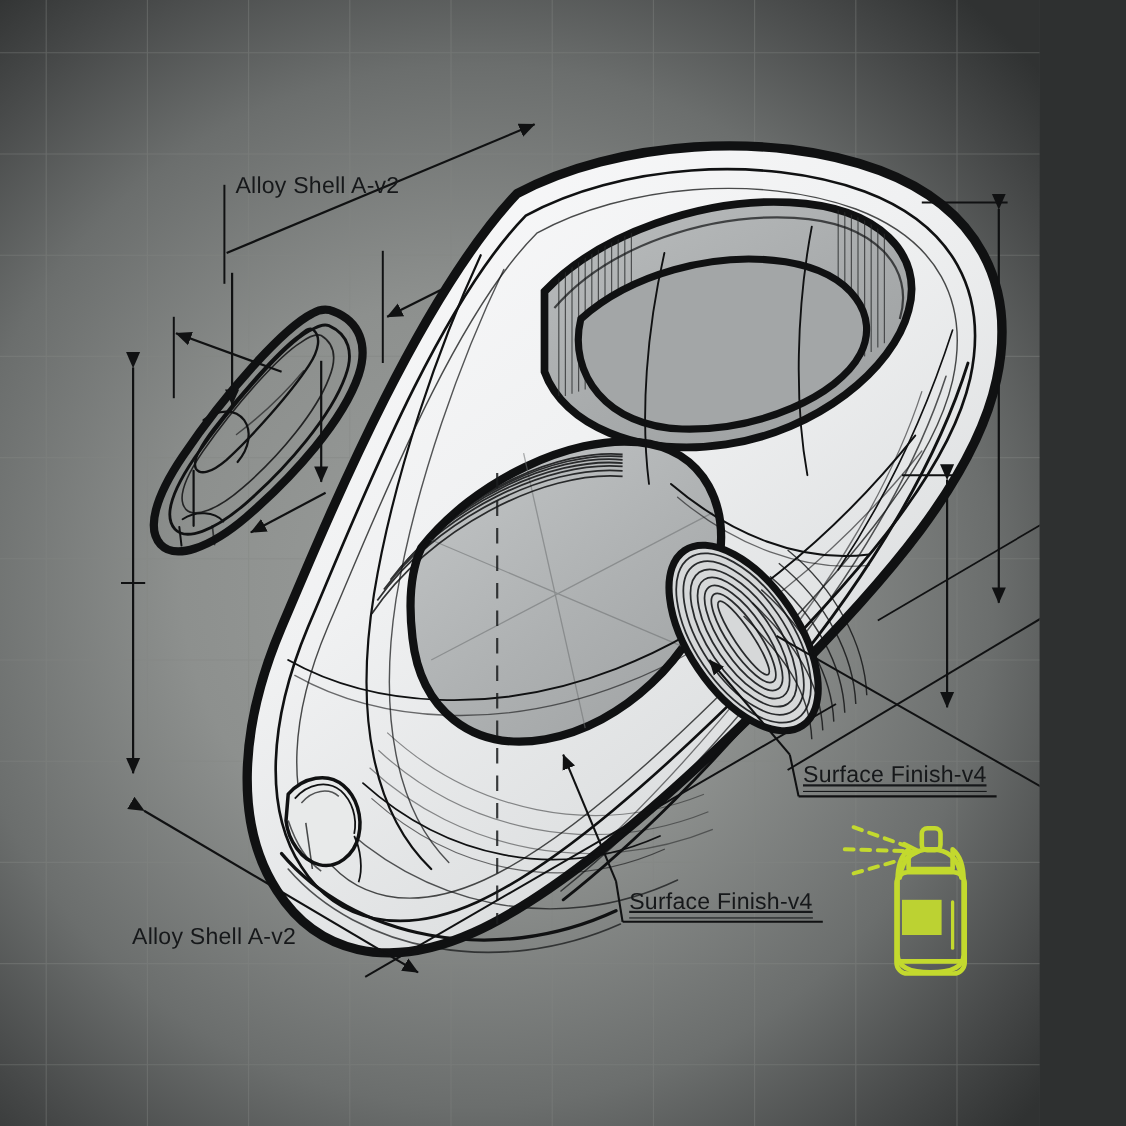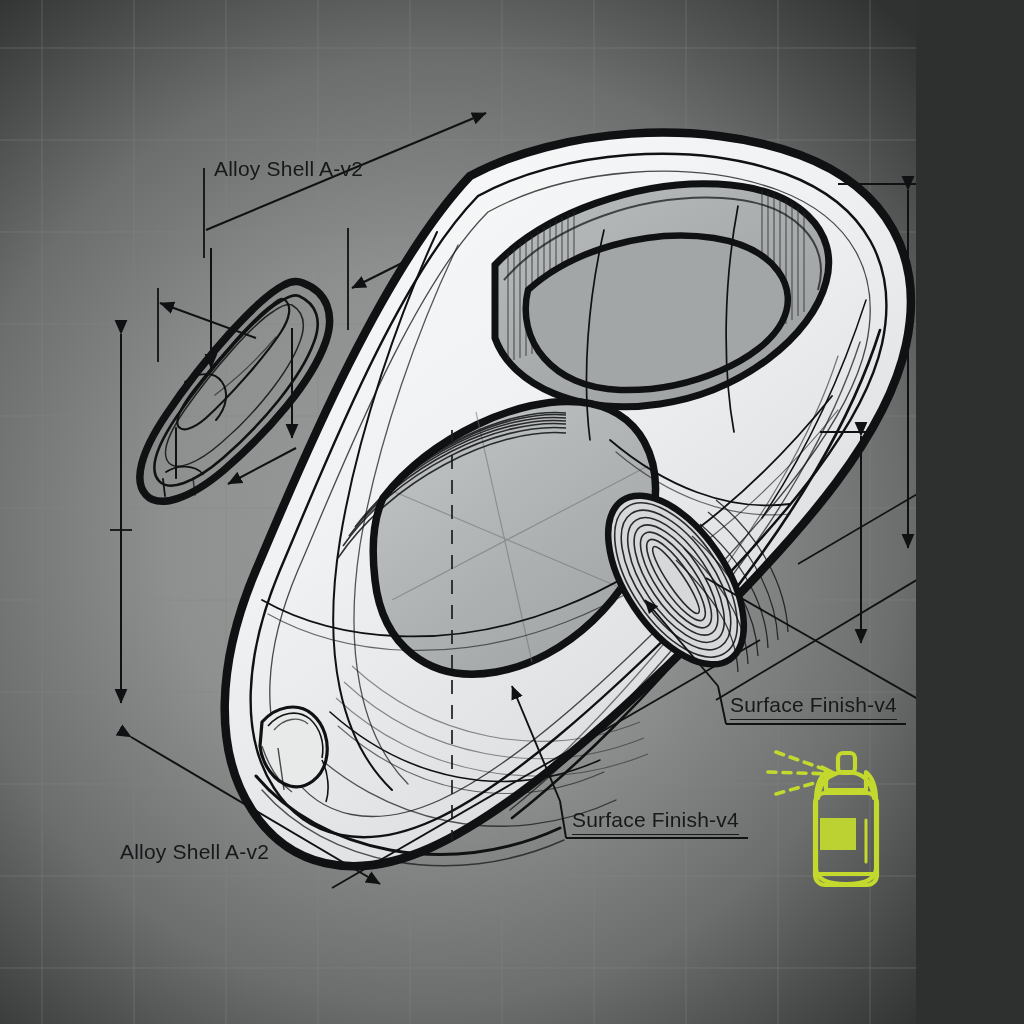--- a/index.html
+++ b/index.html
@@ -8,20 +8,21 @@
     padding: 0;
     background: #2e3030;
   }
   #stage {
     position: relative;
     width: 916px;
     height: 1024px;
     overflow: hidden;
     font-family: "Liberation Sans", sans-serif;
     background: #3a3c3c;
+    padding-left: 29px;
   }
   #stage svg.layer {
     position: absolute;
     left: 0;
     top: 0;
     width: 1024px;
     height: 1024px;
     display: block;
   }
   .annot-text {
@@ -29,20 +30,21 @@
     color: #16181a;
     font-family: "Liberation Sans", sans-serif;
     font-size: 21px;
     letter-spacing: 0.2px;
     white-space: nowrap;
     user-select: none;
   }
   .annot-text.underlined {
     border-bottom: 1.6px solid #17191b;
     padding-bottom: 2px;
+    text-decoration: underline;
   }
   #lbl-alloy-top  { left: 214px; top: 157px; }
   #lbl-alloy-bot  { left: 120px; top: 840px; }
   #lbl-finish-r   { left: 730px; top: 693px; }
   #lbl-finish-b   { left: 572px; top: 808px; }
 </style>
 </head>
 <body>
 
 <div id="stage">

